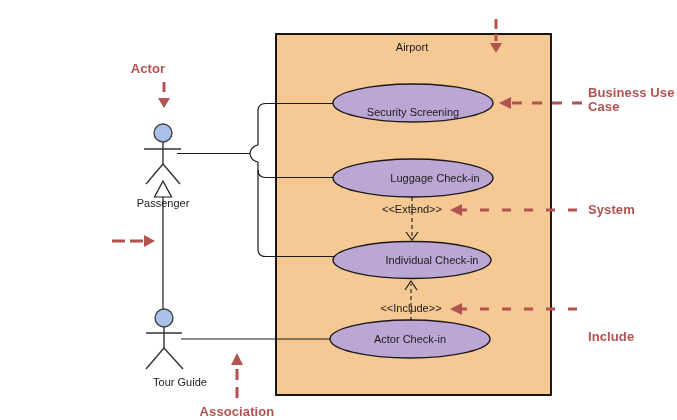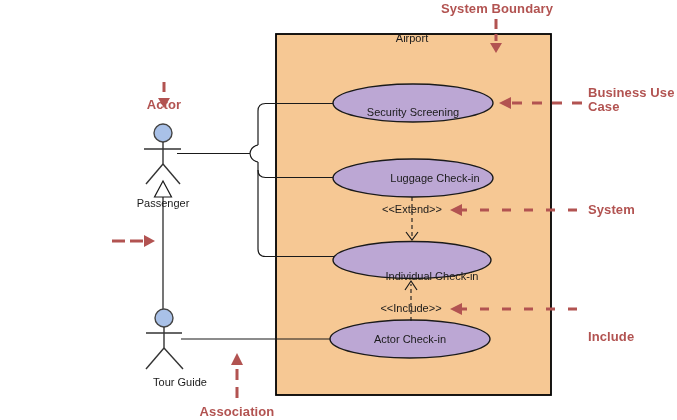--- a/index.html
+++ b/index.html
@@ -116,30 +116,29 @@
         <line class="d4" x1="112" y1="241" x2="144" y2="241"></line>
         <polygon points="155,241 144,235 144,247"></polygon>
       </g>
       <g>
         <line class="d5" x1="237" y1="398" x2="237" y2="366"></line>
         <polygon points="237,353 231,365 243,365"></polygon>
       </g>
     </g>
   </svg>
 
-  <div class="lbl" style="left:412px; top:38px;">Airport</div>
+  <div class="lbl" style="left:412px; top:47px;">Airport</div>
   <div class="lbl" style="left:413px; top:112px;">Security Screening</div>
   <div class="lbl" style="left:435px; top:178px;">Luggage Check-in</div>
-  <div class="lbl" style="left:412px; top:276px;padding-left:40px;">Individual Check-in</div>
+  <div class="lbl" style="left:412px; top:260px;padding-left:40px;">Individual Check-in</div>
   <div class="lbl" style="left:410px; top:339px;">Actor Check-in</div>
   <div class="lbl" style="left:412px; top:209px;">&lt;&lt;Extend&gt;&gt;</div>
   <div class="lbl" style="left:411px; top:308px;">&lt;&lt;Include&gt;&gt;</div>
   <div class="lbl" style="left:163px; top:203px;">Passenger</div>
   <div class="lbl" style="left:164px; top:382px;margin-left:16px;">Tour Guide</div>
 
-  <div class="annot centered" style="left:497px; top:9px;">System Boundary</div>
-  <div class="annot centered" style="left:164px; top:69px;margin-top:36px;">Actor</div>
+  <div class="annot centered" style="left:148px; top:69px;">Actor</div>
   <div class="annot wrap" style="left:588px; top:86px;">Business Use Case</div>
   <div class="annot vcenter" style="left:588px; top:210px;">System</div>
   <div class="annot vcenter" style="left:588px; top:309px;margin-top:28px;">Include</div>
   <div class="annot centered" style="left:237px; top:412px;">Association</div>
 
 </div>
 
 </body></html>

